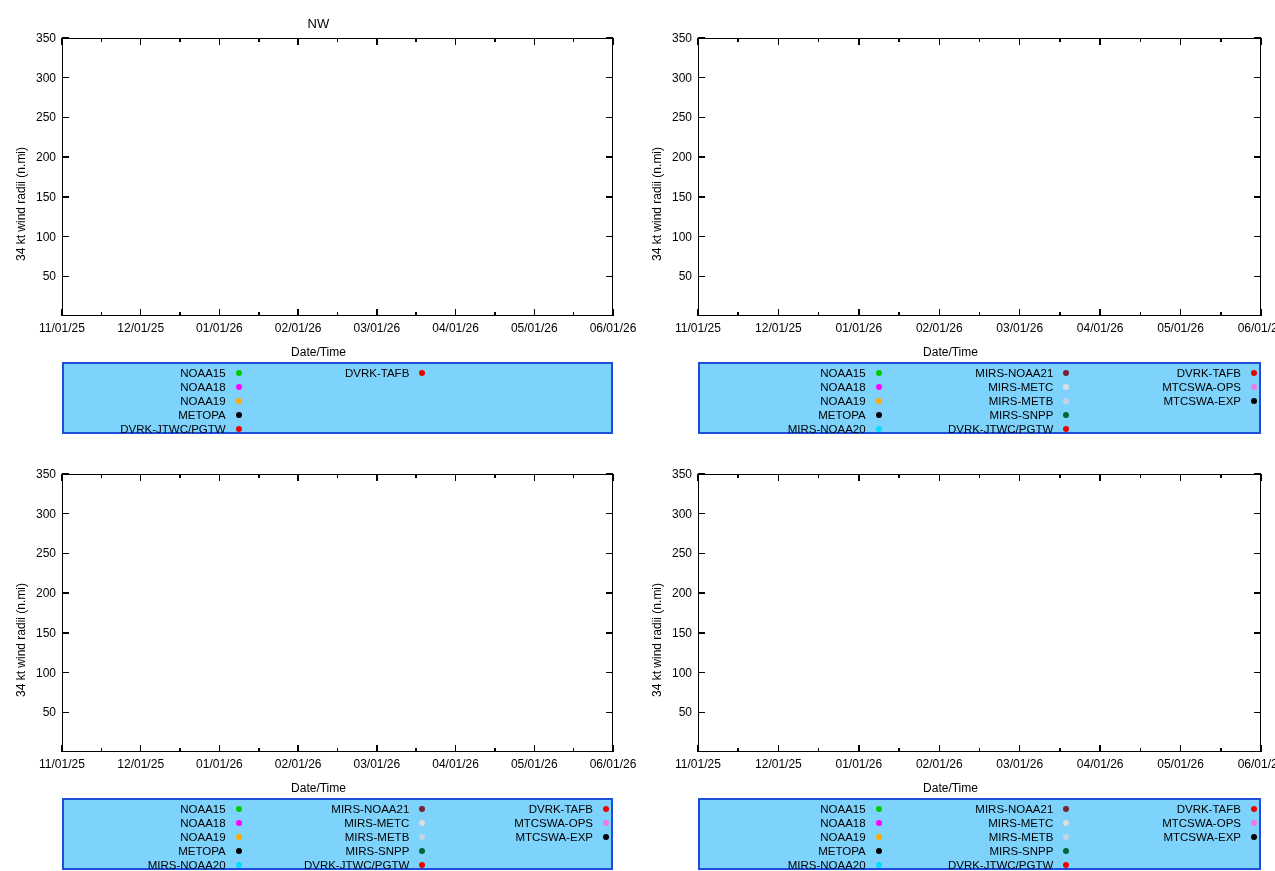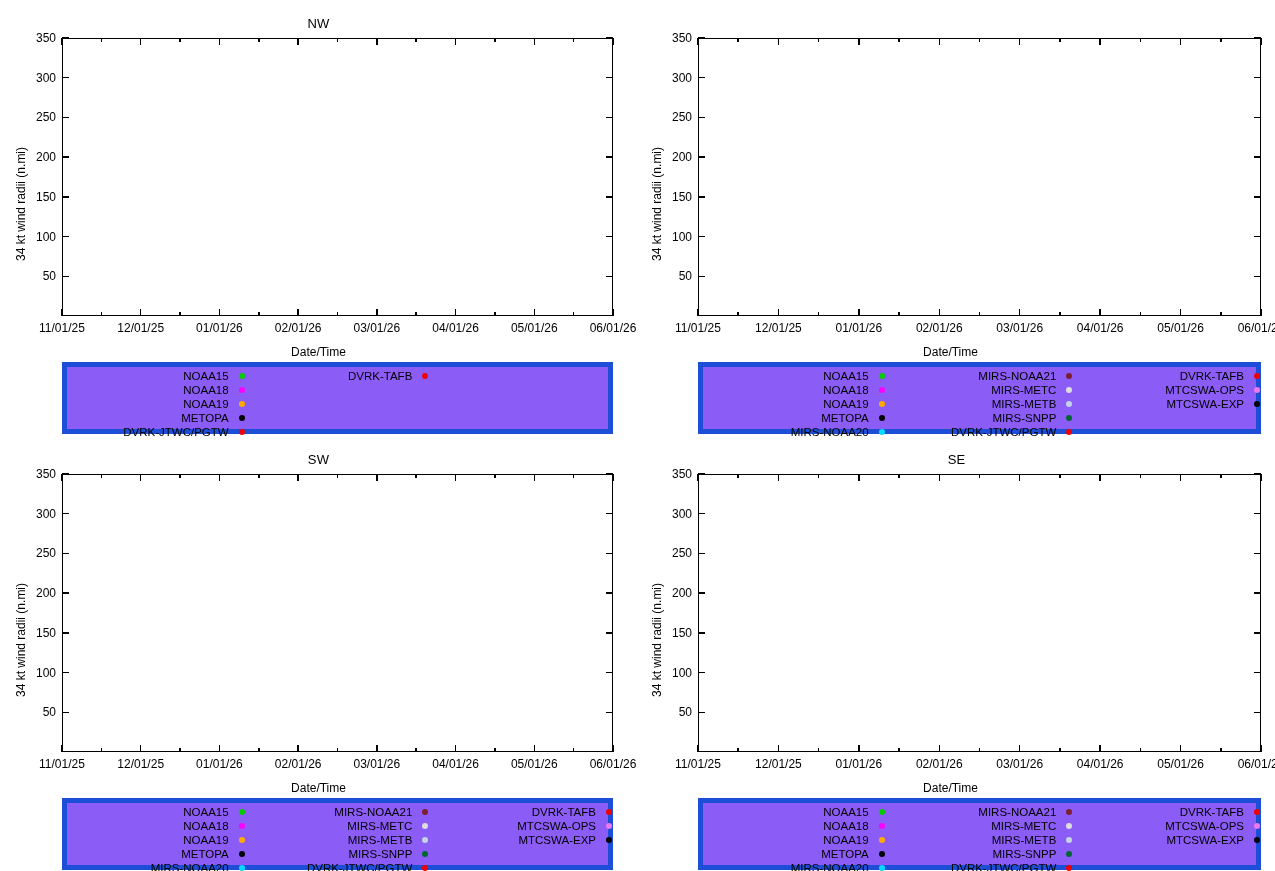--- a/index.html
+++ b/index.html
@@ -97,23 +97,23 @@
     position: absolute;
     font-size: 12px;
     text-align: center;
     width: 80px;
     transform: translateX(-50%);
     top: 305px;
   }
 
   .legendbox {
     position: absolute;
-    border: 5px solid #1d4ed8;
+    border: 2px solid #1d4ed8;
     box-sizing: border-box;
-    background: #8b5cf6;
+    background: #7dd3fc;
   }
   .panel-nw .legendbox, .panel-sw .legendbox {
     left: 62px; top: 346px; width: 551px; height: 72px;
   }
   .panel-ne .legendbox, .panel-se .legendbox {
     left: 60px; top: 346px; width: 563px; height: 72px;
   }
   .legend-col {
     position: absolute;
     top: 2px;
@@ -360,21 +360,20 @@
       <div class="xtick-mark" style="left: 340.75px; top: 22px; height: 4px;"></div>
       <div class="xtick-mark" style="left: 421.179px; top: 296px; height: 4px;"></div>
       <div class="xtick-mark" style="left: 421.179px; top: 22px; height: 4px;"></div>
       <div class="xtick-mark" style="left: 501.607px; top: 296px; height: 4px;"></div>
       <div class="xtick-mark" style="left: 501.607px; top: 22px; height: 4px;"></div>
       <div class="xtick-mark" style="left: 582.036px; top: 296px; height: 4px;"></div>
       <div class="xtick-mark" style="left: 582.036px; top: 22px; height: 4px;"></div>
     </div>
 
   <div class="panel panel-sw">
-    <div class="chart-title">SW</div>
     <div class="ylabel">34 kt wind radii (n.mi)</div>
     <div class="plotbox"></div>
     <div class="xlabel">Date/Time</div>
     <div class="legendbox">
         <div class="legend-col" style="left: 0px; width: 183.667px;">
           <div class="legend-entry">
             <span class="lg-label">NOAA15</span>
             <span class="lg-dot" style="background: rgb(0, 204, 0);"></span>
           </div>
           <div class="legend-entry">
@@ -486,21 +485,20 @@
       <div class="xtick-mark" style="left: 336.75px; top: 22px; height: 4px;"></div>
       <div class="xtick-mark" style="left: 415.464px; top: 296px; height: 4px;"></div>
       <div class="xtick-mark" style="left: 415.464px; top: 22px; height: 4px;"></div>
       <div class="xtick-mark" style="left: 494.179px; top: 296px; height: 4px;"></div>
       <div class="xtick-mark" style="left: 494.179px; top: 22px; height: 4px;"></div>
       <div class="xtick-mark" style="left: 572.893px; top: 296px; height: 4px;"></div>
       <div class="xtick-mark" style="left: 572.893px; top: 22px; height: 4px;"></div>
     </div>
 
   <div class="panel panel-se">
-    <div class="chart-title">SE</div>
     <div class="ylabel">34 kt wind radii (n.mi)</div>
     <div class="plotbox"></div>
     <div class="xlabel">Date/Time</div>
     <div class="legendbox">
         <div class="legend-col" style="left: 0px; width: 187.667px;">
           <div class="legend-entry">
             <span class="lg-label">NOAA15</span>
             <span class="lg-dot" style="background: rgb(0, 204, 0);"></span>
           </div>
           <div class="legend-entry">

